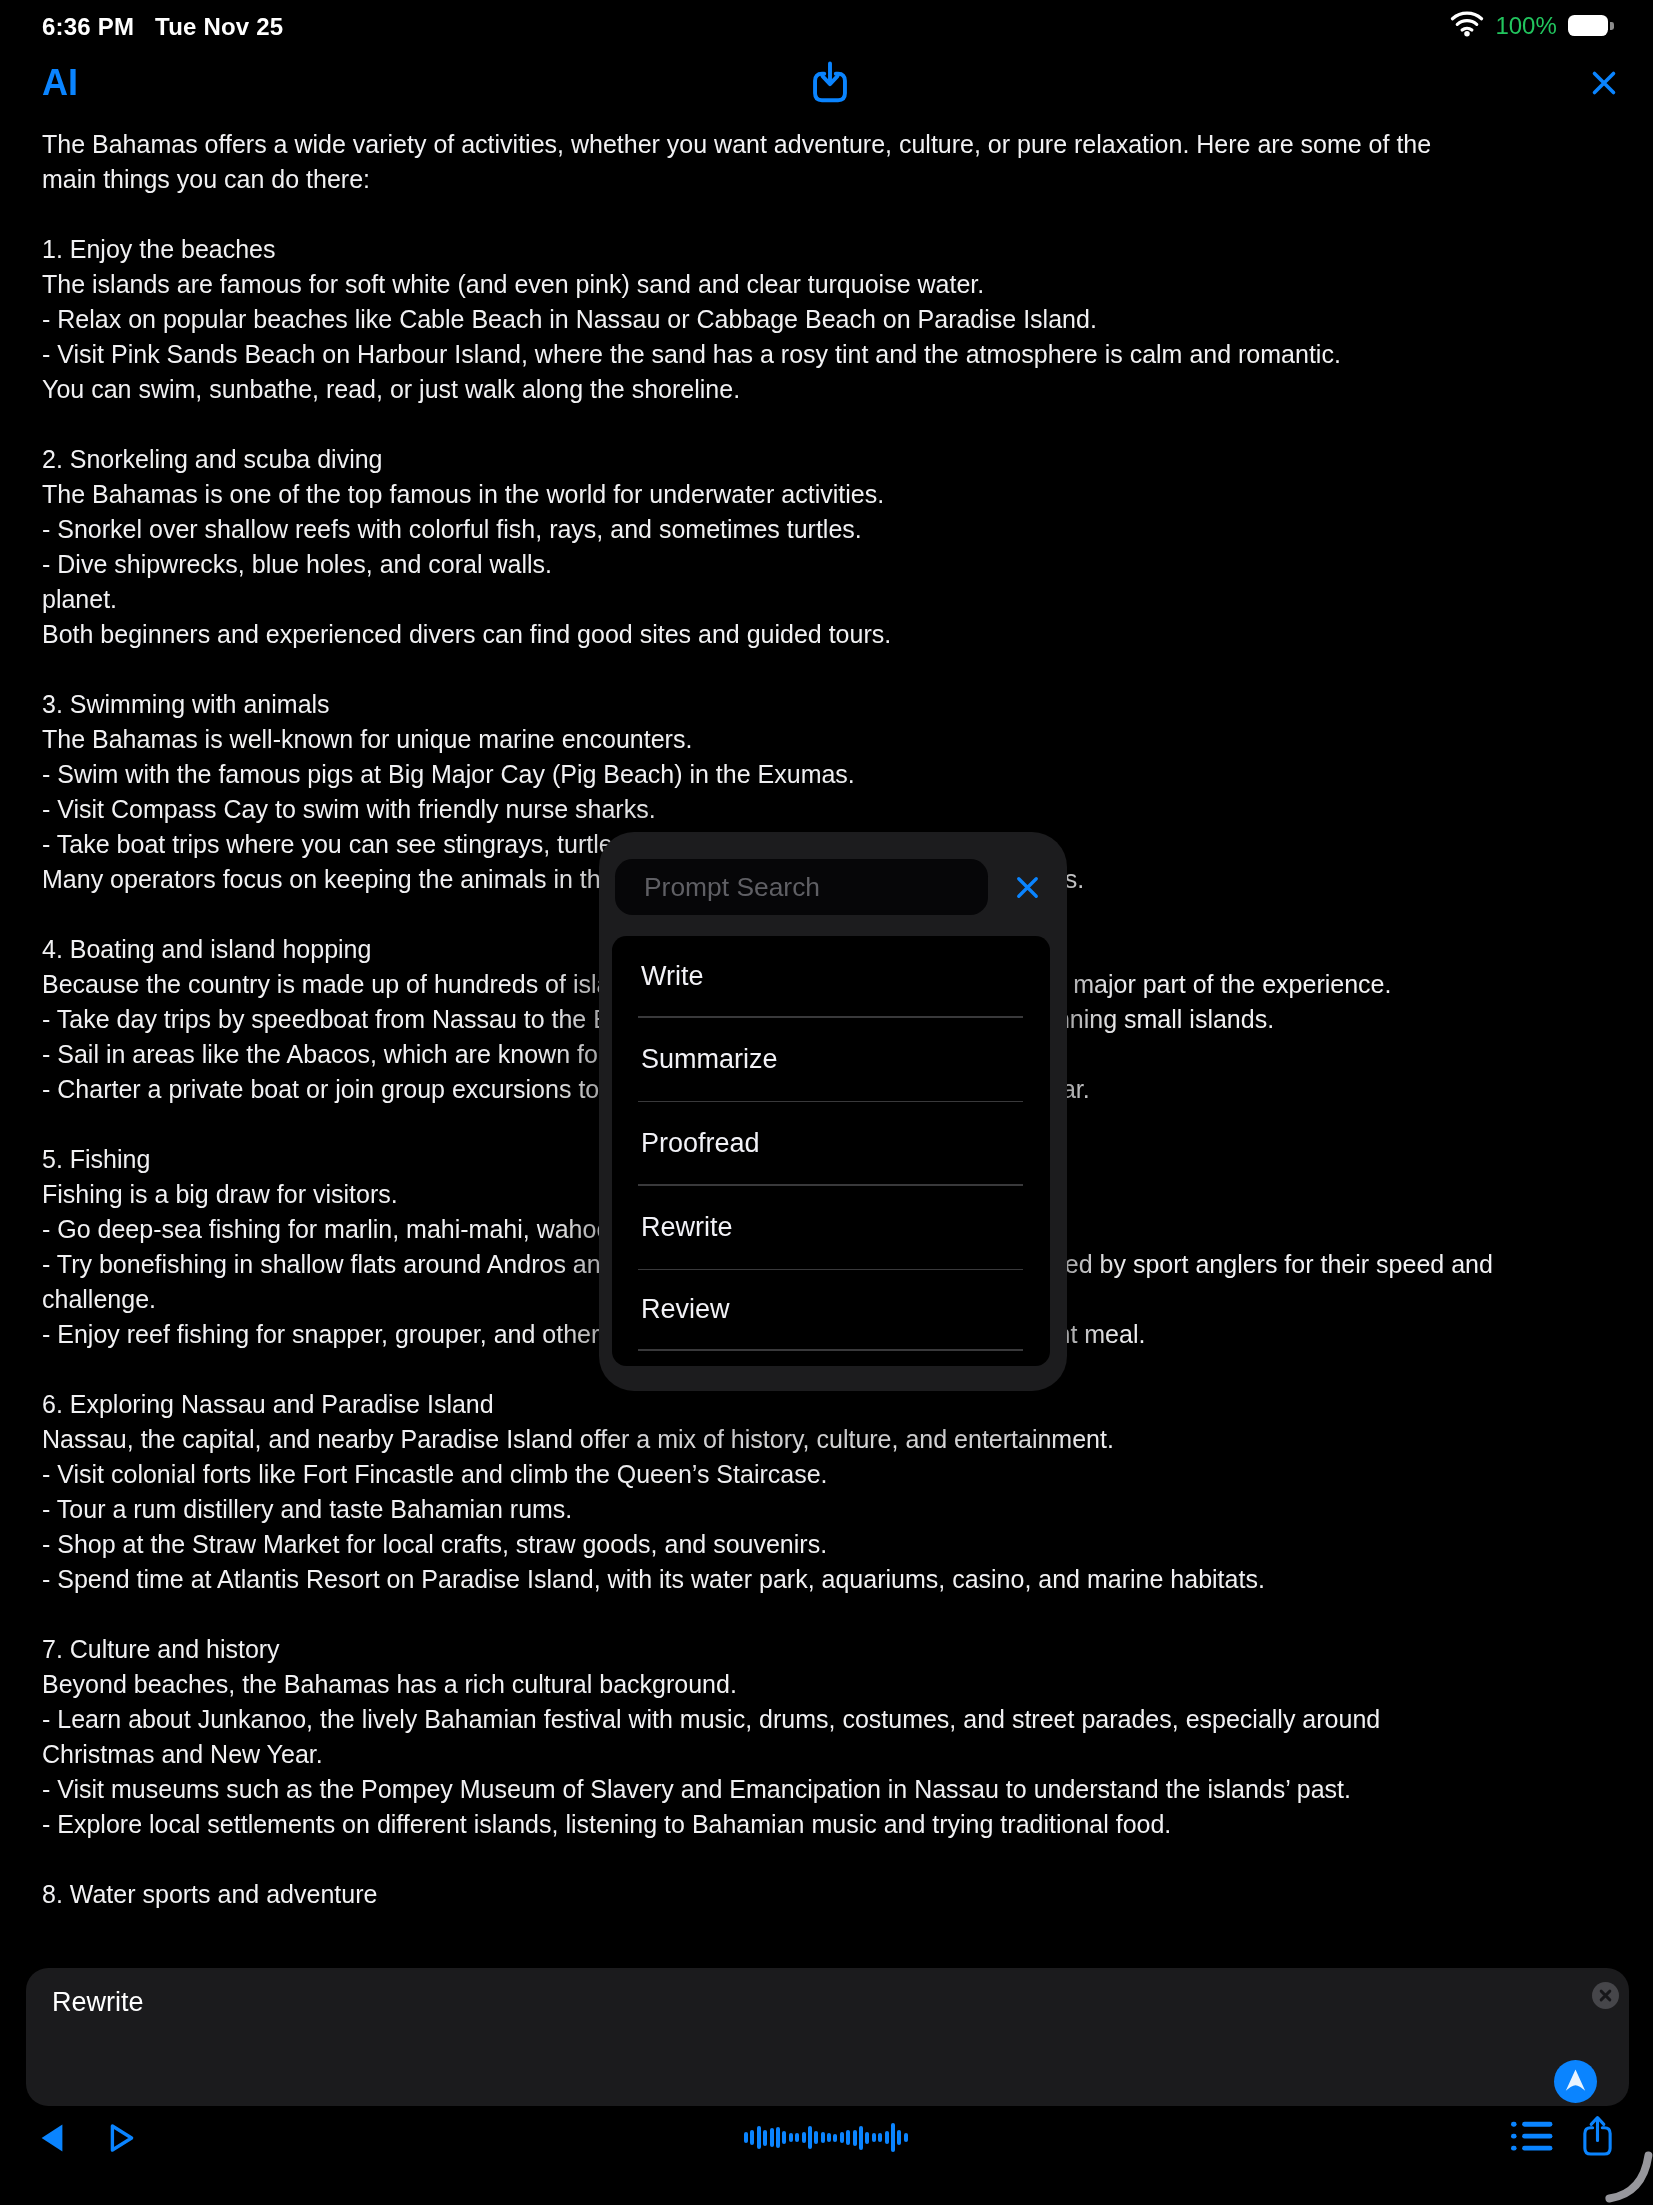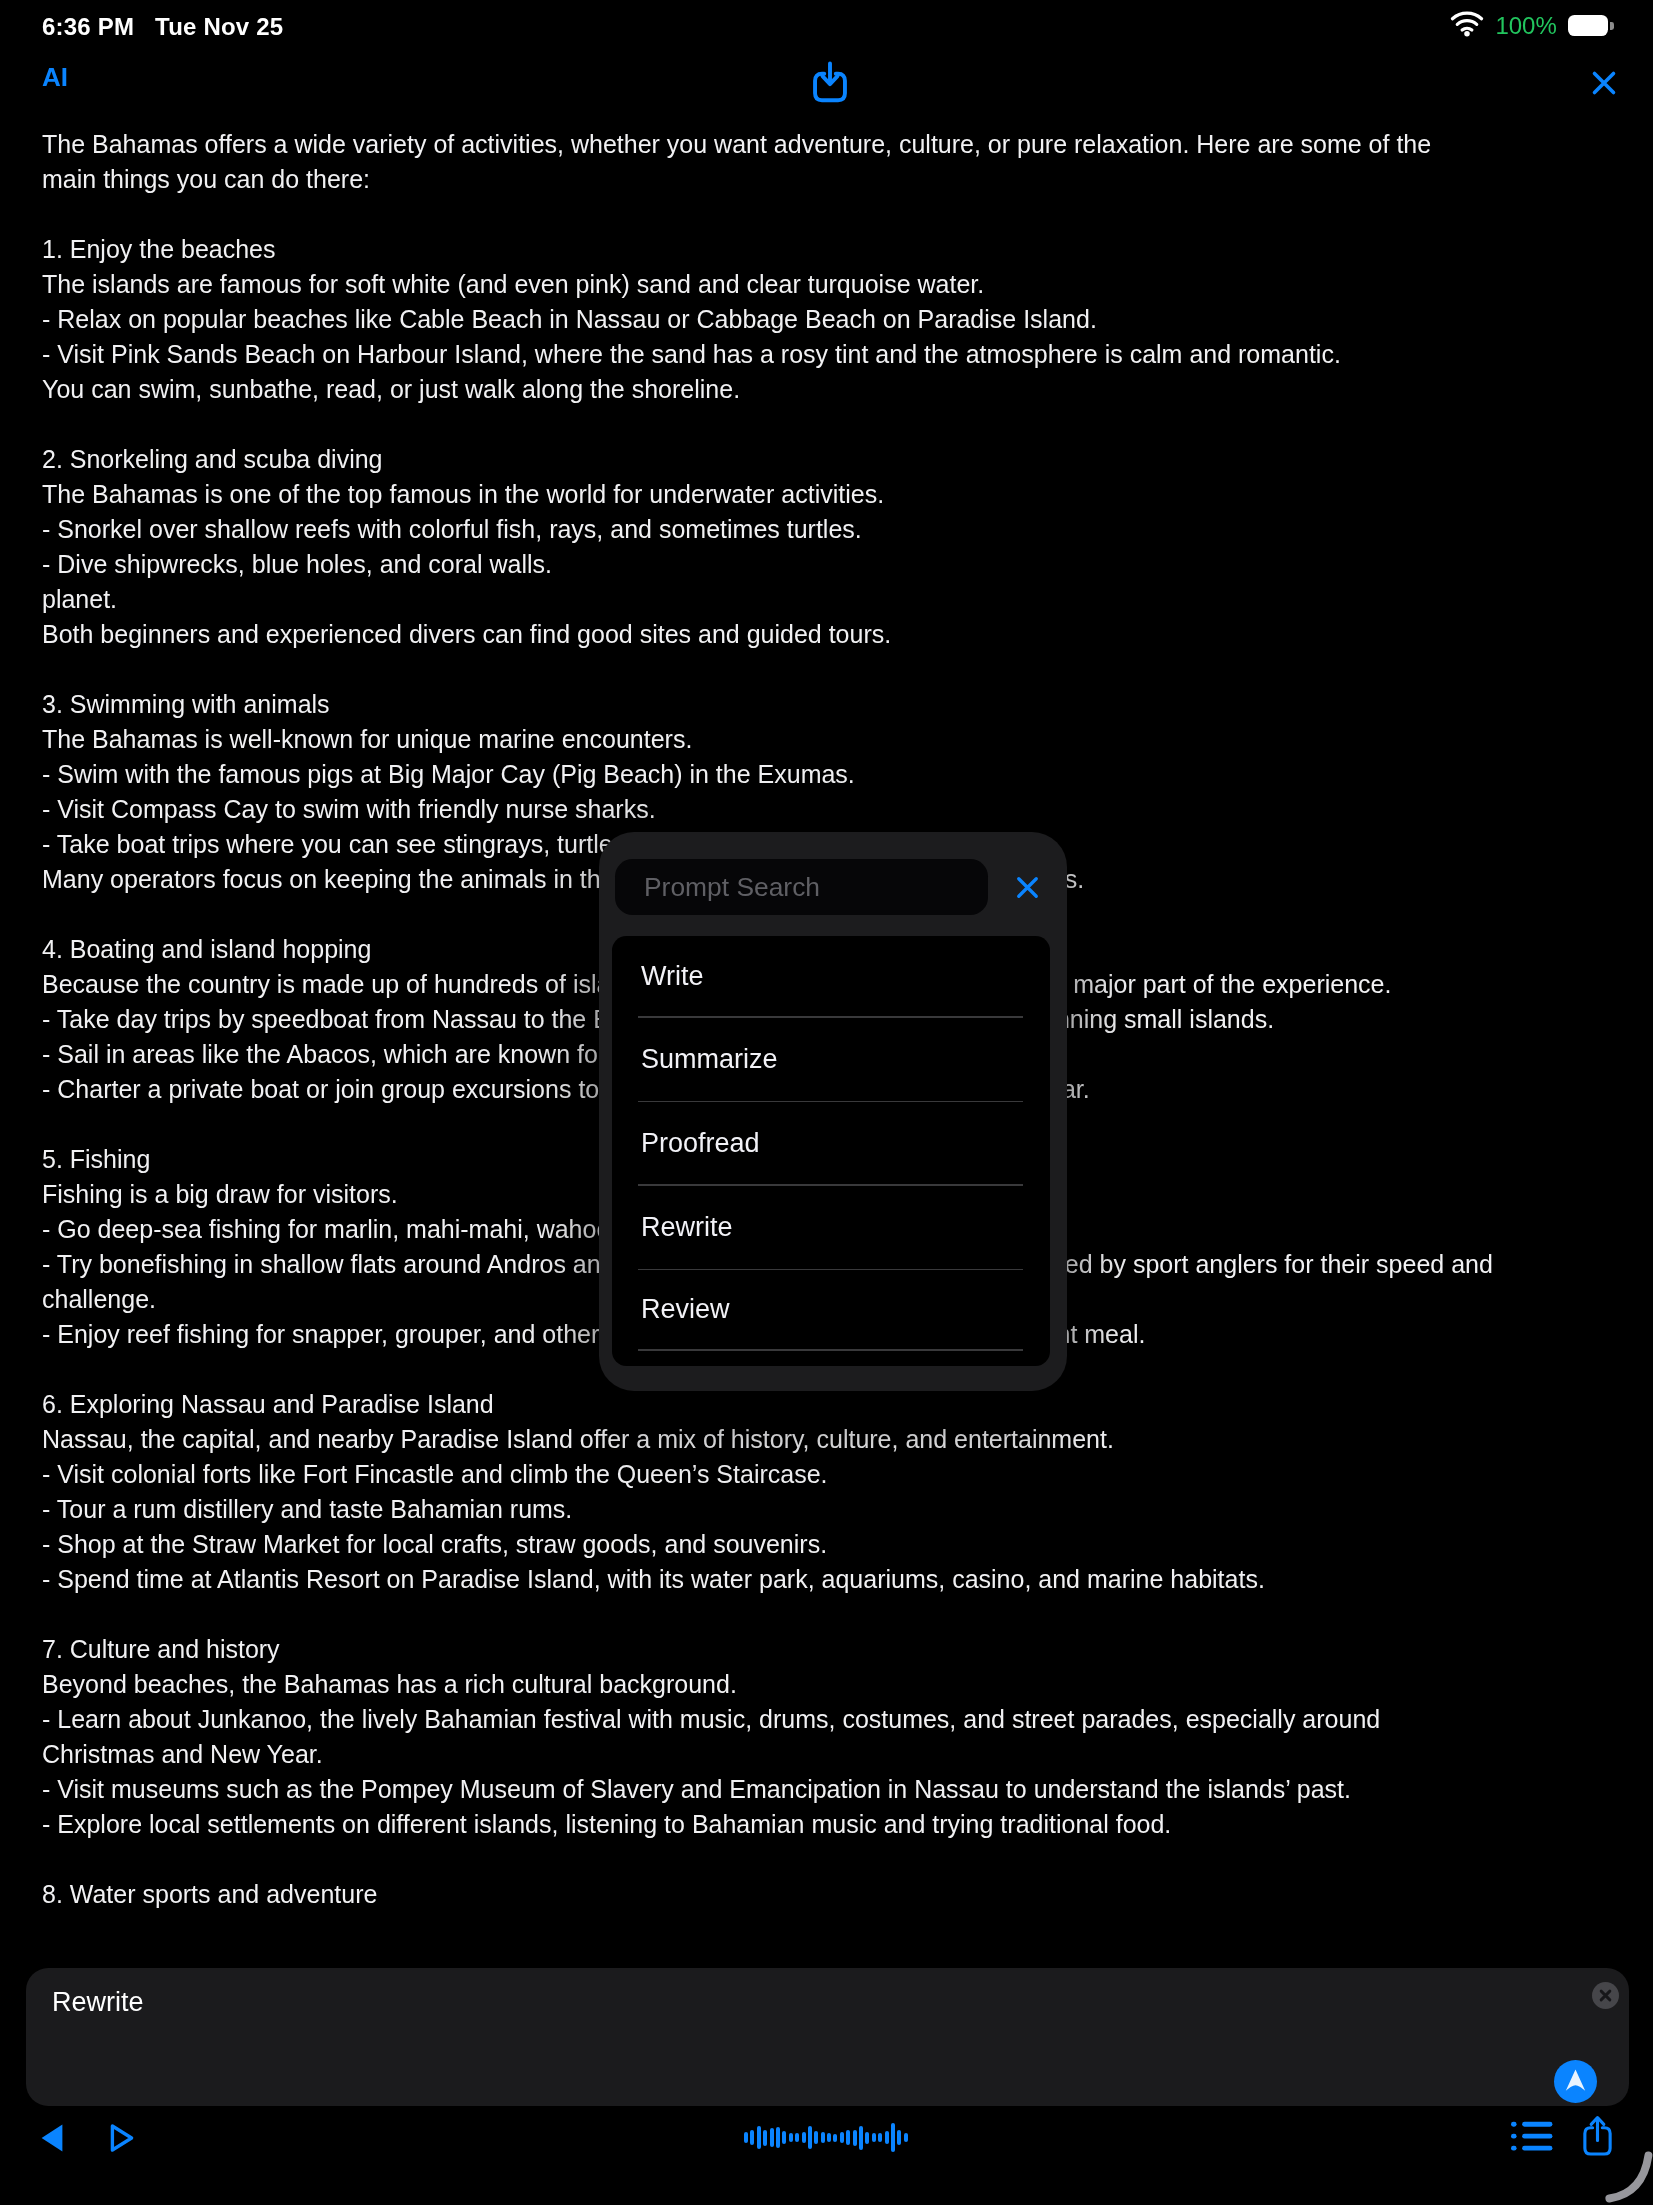--- a/index.html
+++ b/index.html
@@ -11,21 +11,21 @@
   #status-left{position:absolute;left:42px;top:13px;font-size:24px;font-weight:700;color:#fff;letter-spacing:0.2px;}
   #status-left .date{margin-left:21px;}
   #status-right{position:absolute;right:40px;top:11.2px;display:flex;align-items:center;gap:11.2px;}
   #battery-pct{font-size:24px;color:#22c55e;font-weight:400;}
   .batt{position:relative;width:46px;height:21px;}
   .batt .body{position:absolute;left:0;top:0;width:40px;height:21px;background:#fff;border-radius:6.4px;}
   .batt .nub{position:absolute;left:42px;top:6.4px;width:4px;height:8px;background:rgba(255,255,255,.55);border-radius:0 2.4px 2.4px 0;}
 
   
   #header{position:absolute;left:0;top:54px;width:1654px;height:56px;}
-  #app-title{position:absolute;left:42px;top:8px;font-size:26px;font-weight:700;color:#0a84ff;}
+  #app-title{position:absolute;left:42px;top:8px;font-size:36px;font-weight:700;color:#0a84ff;}
   #save-btn{position:absolute;left:809px;top:6.4px;width:42px;height:46px;cursor:pointer;}
   #header-close{position:absolute;left:1585px;top:9.6px;width:38px;height:38px;cursor:pointer;}
 
   
   #doc{position:absolute;left:42px;top:127px;width:1583px;}
   .t-line{height:35px;line-height:35px;font-size:25px;color:#f1f1f3;white-space:pre;}
 
   
   #popup{position:absolute;left:599px;top:832px;width:468px;height:559px;background:#1c1c1e;
          border-radius:35px;box-shadow:0 21px 72px rgba(0,0,0,.65);}

